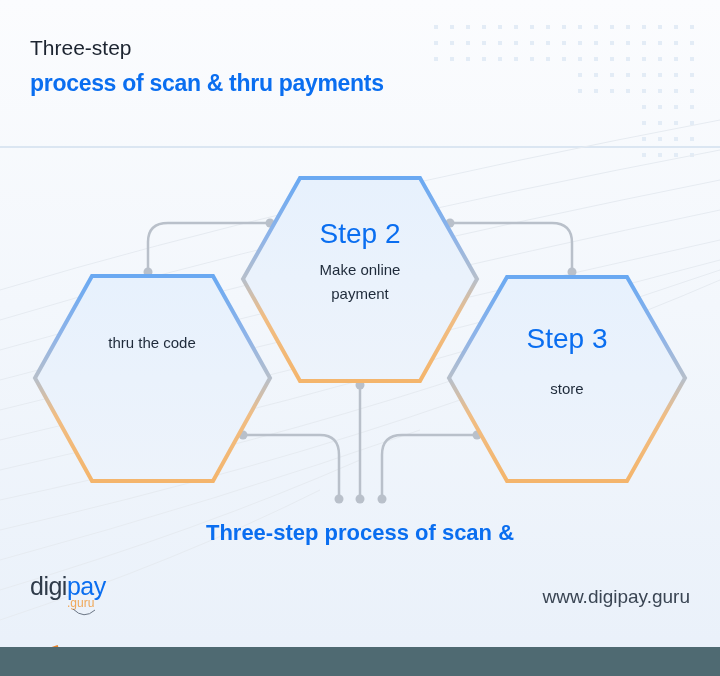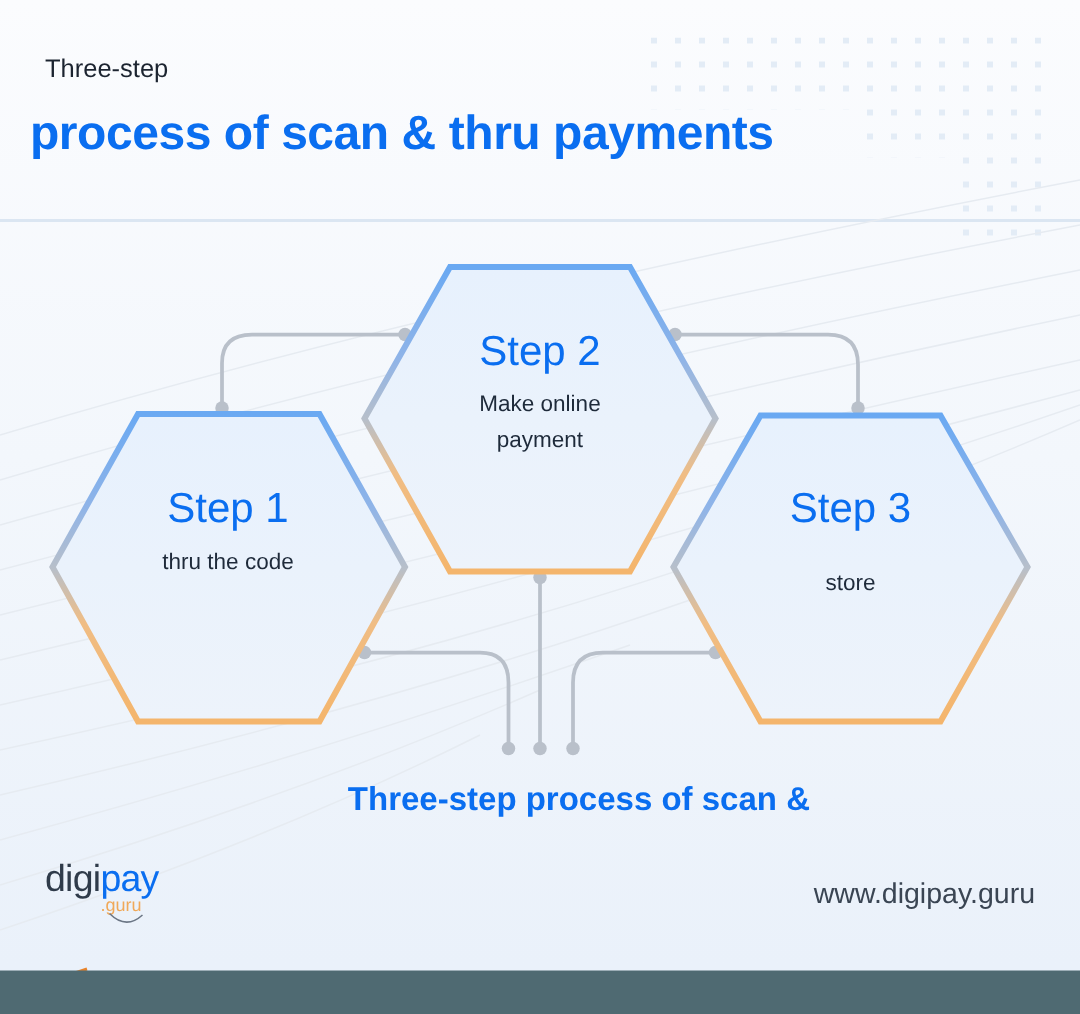--- a/index.html
+++ b/index.html
@@ -1,26 +1,26 @@
 <!DOCTYPE html>
 <html><head>
 <meta charset="utf-8">
 <style>
   html, body { margin:0; padding:0; }
   body { width:720px; height:676px; position:relative; overflow:hidden;
          background: linear-gradient(180deg,#fbfcfe 0%,#f3f7fc 45%,#eaf1fa 95%);
          font-family:"Liberation Sans", sans-serif; }
   .abs { position:absolute; }
   #bg-svg { position:absolute; left:0; top:0; }
-  .kicker { left:30px; top:36px; font-size:17px; color:#1c2430; }
-  .headline { left:20px; top:70px; font-size:32px; font-weight:bold; color:#0a6ef0; letter-spacing:-0.3px; }
+  .kicker { left:30px; top:36px; font-size:21px; color:#1c2430; }
+  .headline { left:30px; top:70px; font-size:23px; font-weight:bold; color:#0a6ef0; letter-spacing:-0.3px; }
   .step { position:absolute; width:236px; text-align:center; }
   .step-title { font-size:28px; font-weight:normal; color:#0a6ef0; }
   .step-desc { font-size:15px; line-height:24px; color:#1e2a3a; margin-top:8px; }
-  .caption { left:180px; width:360px; top:517px; text-align:right; font-size:22px; font-weight:bold;
+  .caption { left:180px; width:360px; top:517px; text-align:center; font-size:22px; font-weight:bold;
              line-height:31px; color:#0a6ef0; }
   .logo { left:30px; top:572px; }
   .logo-main { font-size:25px; color:#2f3b4a; letter-spacing:-0.5px; }
   .logo-main .pay { color:#0a6ef0; }
   .logo-sub { position:absolute; left:37px; top:24px; font-size:12px; color:#f0a858; }
   .url { right:30px; top:586px; font-size:19px; color:#3a4553; }
   .footer-band { left:0; top:647px; width:720px; height:29px; background:#4f6a72; }
 </style>
 </head>
 <body>
@@ -88,21 +88,20 @@
   <polygon points="300,178 420,178 477,279 420,381 300,381 243,279" fill="url(#hexFill)" stroke="url(#hexStroke)" stroke-width="4" stroke-linejoin="miter"></polygon>
   <polygon points="507,277 627,277 685,378 627,481 507,481 449,378" fill="url(#hexFill)" stroke="url(#hexStroke)" stroke-width="4" stroke-linejoin="miter"></polygon>
 
   <line x1="10" y1="662" x2="58" y2="646" stroke="#e8832a" stroke-width="2"></line>
 </svg>
 
 <div class="abs kicker">Three-step</div>
 <div class="abs headline">process of scan &amp; thru payments</div>
 
 <div class="step" style="left:34px; top:323px;">
-  <div class="step-title">Step 1</div>
   <div class="step-desc">
     <div>thru the code</div>
   </div>
 </div>
 
 <div class="step" style="left:242px; top:218px;">
   <div class="step-title">Step 2</div>
   <div class="step-desc">
     <div>Make online</div>
     <div>payment</div>

